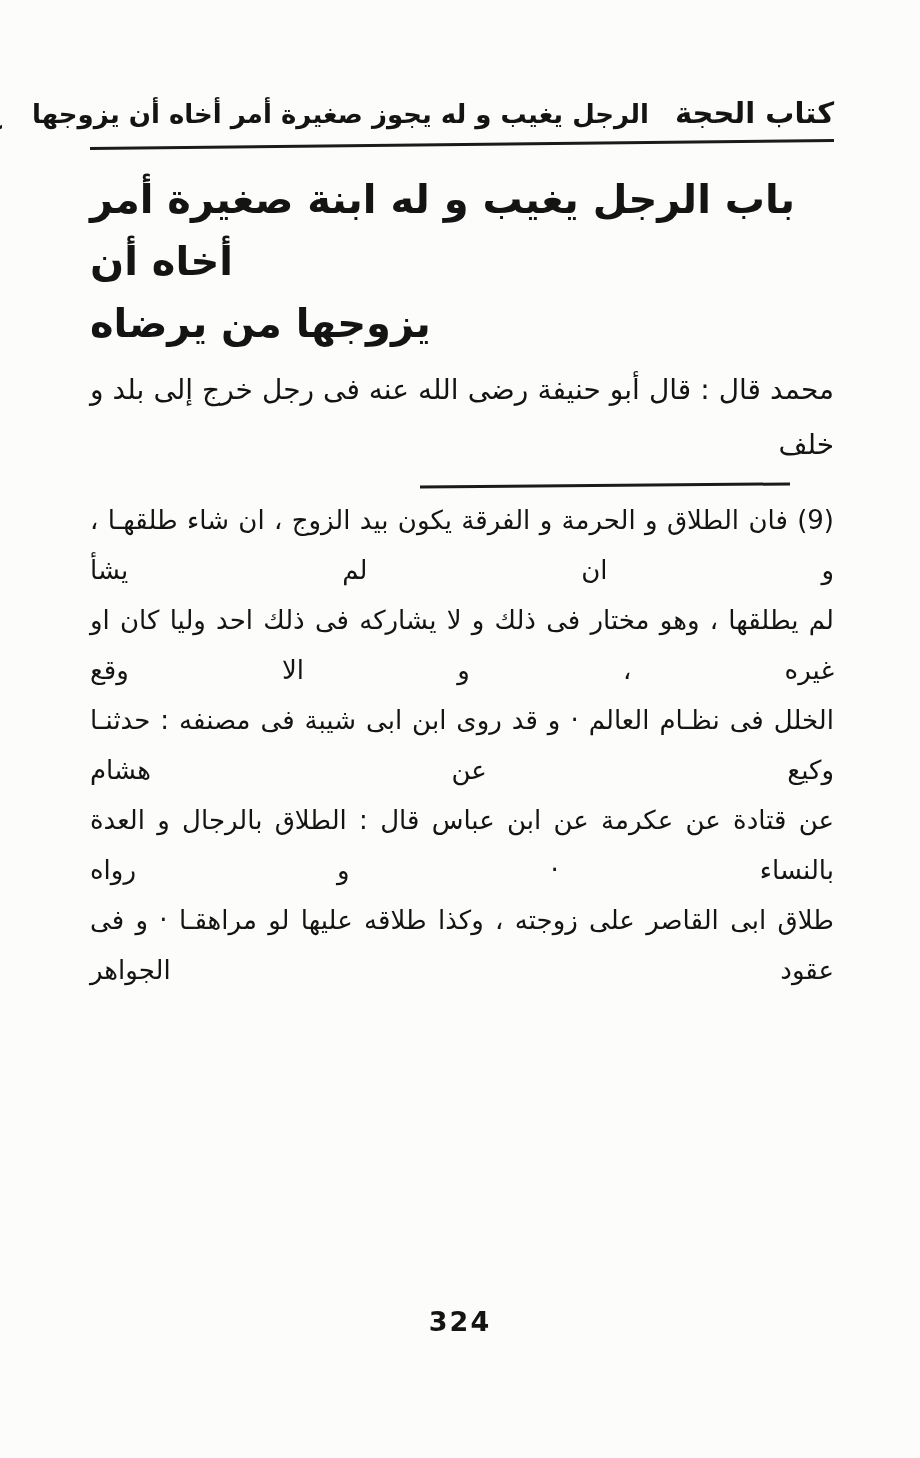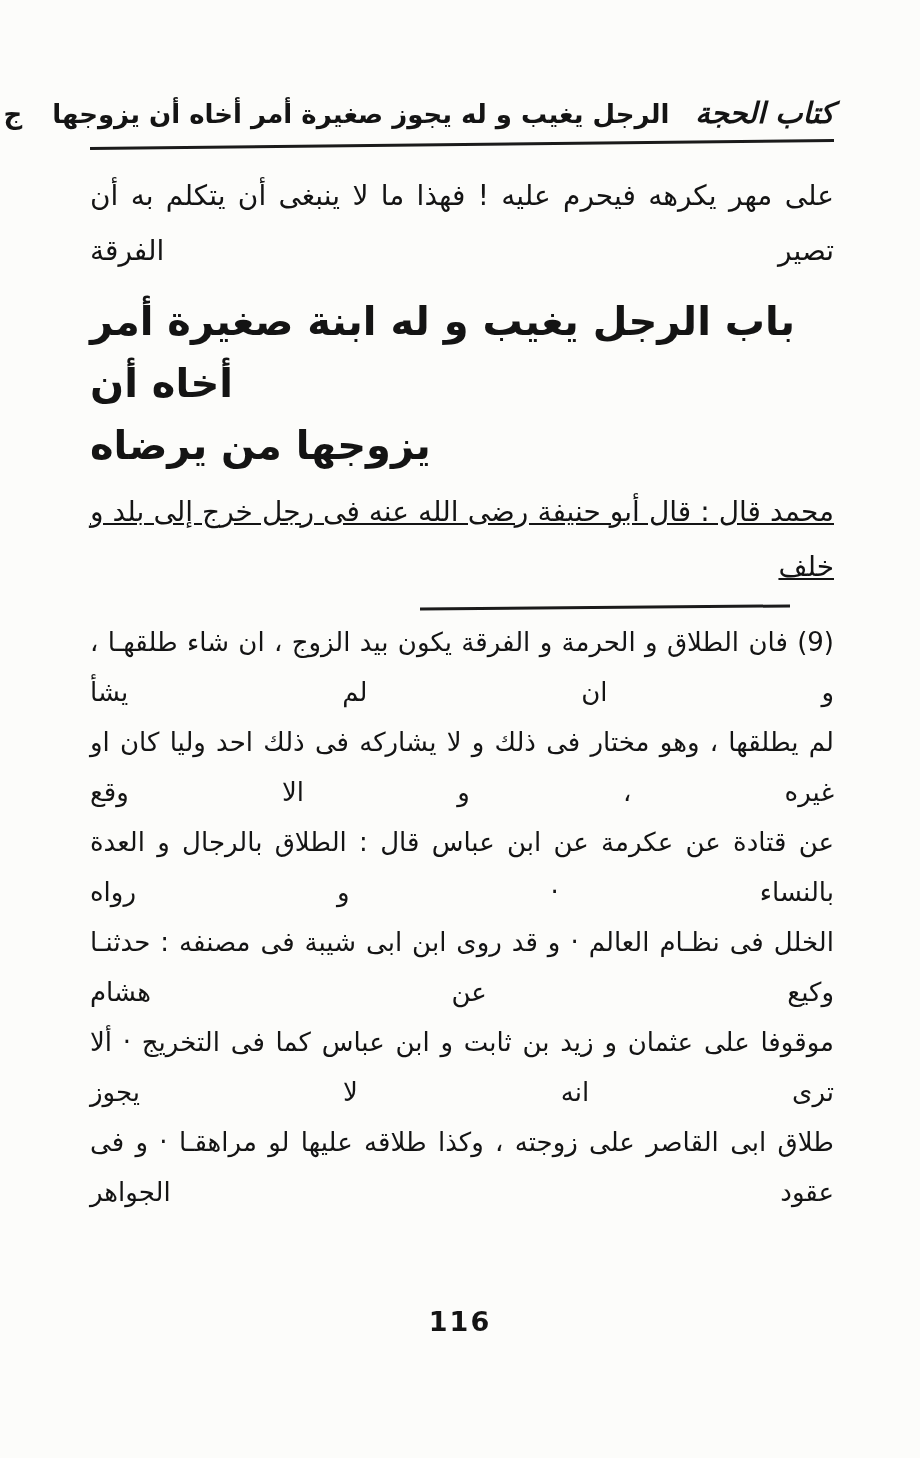--- a/index.html
+++ b/index.html
@@ -20,21 +20,21 @@
     position: absolute; inset: 0;
     padding: 96px 86px 0 90px;
     box-sizing: border-box;
   }
   .page-header {
     display: flex;
     justify-content: space-between;
     align-items: baseline;
     font-weight: 700;
   }
-  .book-title { font-size: 29px; white-space: nowrap; font-style: italic; }
+  .book-title { font-size: 29px; white-space: nowrap; }
   .running-title { font-size: 26px; white-space: nowrap; padding-left: 30px; padding-right: 26px; }
   .volume { font-size: 26px; white-space: nowrap; }
   .header-rule {
     height: 2.5px;
     background: #1b1b1b;
     margin-top: 13px;
     transform: rotate(-0.6deg);
   }
   .body-line {
     margin: 0;
@@ -50,21 +50,21 @@
     line-height: 0;
   }
   .chapter-heading {
     margin: 12px 0 0 0;
     font-size: 40px;
     line-height: 62px;
     font-weight: 700;
     text-align: left;
   }
   .h-line { display: block; }
-  .opening { margin-top: 8px; text-decoration: underline; }
+  .opening { margin-top: 8px; }
   .fn-separator {
     width: 370px; height: 2.5px;
     background: #1b1b1b;
     margin: 12px 44px 0 auto;
     transform: rotate(-0.5deg);
   }
   .footnote { margin-top: 9px; }
   .fn-line {
     font-size: 26px;
     line-height: 50px;
@@ -88,38 +88,36 @@
 
     <header class="page-header">
       <span class="book-title">كتاب الحجة</span>
       <span class="running-title">الرجل يغيب و له يجوز صغيرة أمر أخاه أن يزوجها</span>
       <span class="volume">ج - ٣</span>
     </header>
 
     <div class="header-rule"></div>
 
     <div class="para">
-      <p class="body-line">على مهر يكرهه فيحرم عليه ! فهذا ما لا ينبغى أن يتكلم به أن تصير الفرقة</p>
     </div>
 
     <h1 class="chapter-heading">
       <span class="h-line">باب الرجل يغيب و له ابنة صغيرة أمر أخاه أن</span>
       <span class="h-line">يزوجها من يرضاه</span>
     </h1>
 
     <p class="body-line opening">محمد قال : قال أبو حنيفة رضى الله عنه فى رجل خرج إلى بلد و خلف</p>
 
     <div class="fn-separator"></div>
 
     <div class="footnote">
       <div class="fn-line">(9) فان الطلاق و الحرمة و الفرقة يكون بيد الزوج ، ان شاء طلقهـا ، و ان لم يشأ</div>
       <div class="fn-line">لم يطلقها ، وهو مختار فى ذلك و لا يشاركه فى ذلك احد وليا كان او غيره ، و الا وقع</div>
+      <div class="fn-line">الخلل فى نظـام العالم · و قد روى ابن ابى شيبة فى مصنفه : حدثنـا وكيع عن هشام</div>
       <div class="fn-line">عن قتادة عن عكرمة عن ابن عباس قال : الطلاق بالرجال و العدة بالنساء · و رواه</div>
-      <div class="fn-line">الخلل فى نظـام العالم · و قد روى ابن ابى شيبة فى مصنفه : حدثنـا وكيع عن هشام</div>
-      <div class="fn-line">موقوفا على عثمان و زيد بن ثابت و ابن عباس كما فى التخريج · ألا ترى انه لا يجوز</div>
       <div class="fn-line">طلاق ابى القاصر على زوجته ، وكذا طلاقه عليها لو مراهقـا · و فى عقود الجواهر</div>
 
     </div>
 
   </div>
 
-  <div class="page-number">116</div>
+  <div class="page-number">324</div>
 </div>
 
 </body></html>

